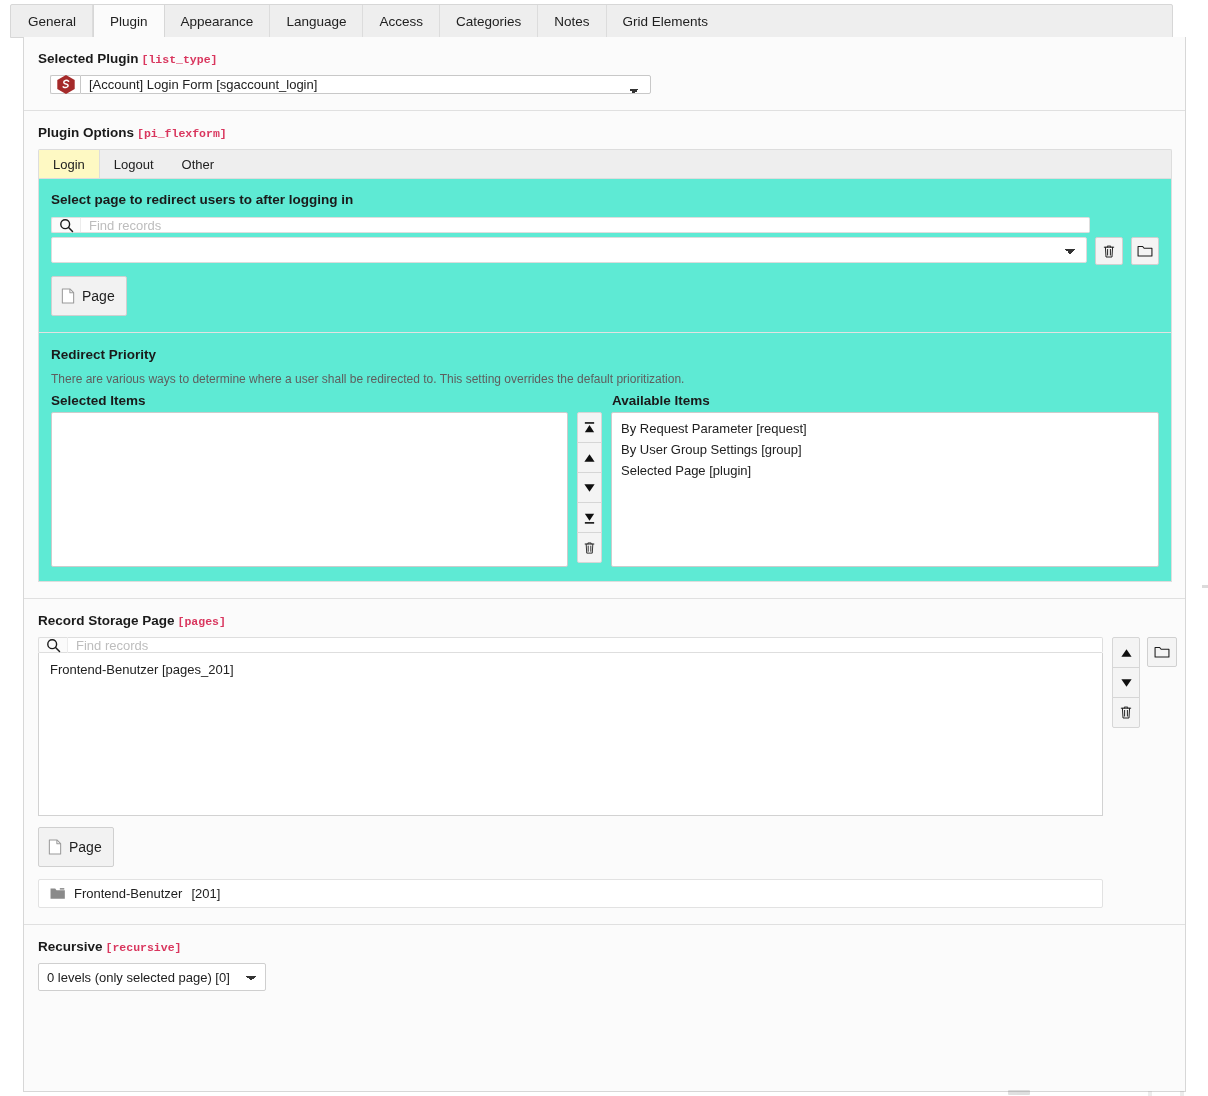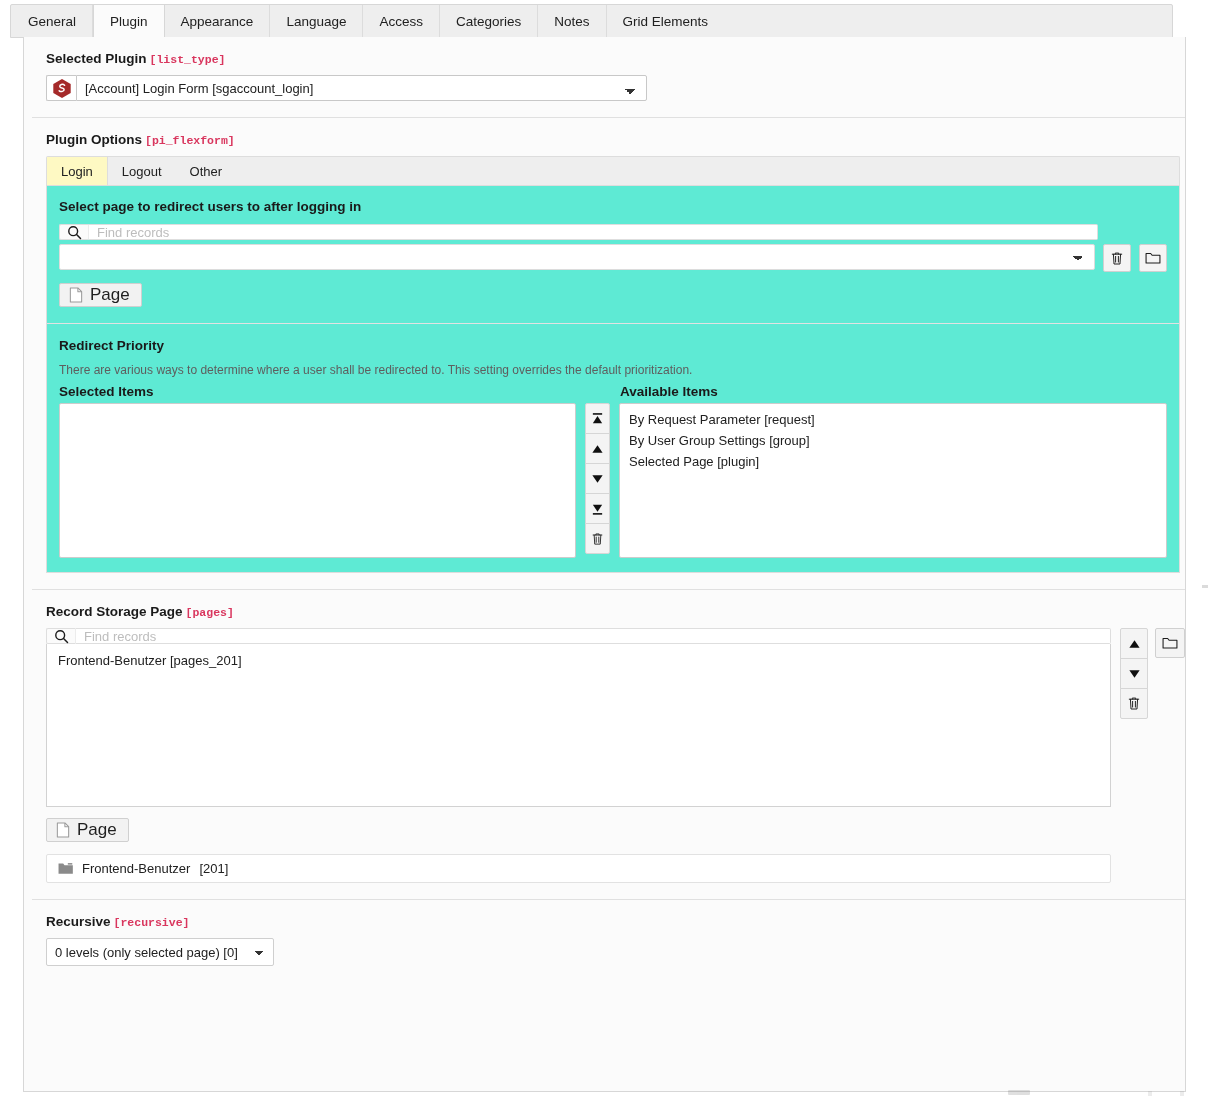--- a/index.html
+++ b/index.html
@@ -57,21 +57,20 @@
   
   .sheet {
     position: absolute;
     left: 23px;
     top: 37px;
     width: 1163px;
     height: 1055px;
     background: #fbfbfb;
     border: 1px solid #d7d7d7;
     border-top: none;
-    padding-left: 8px;
   }
 
   .panel {
     border-bottom: 1px solid #e0e0e0;
     padding: 14px 14px 16px 14px;
   }
   .panel.last { border-bottom: none; }
 
   .field-label {
     font-weight: bold;
@@ -84,21 +83,22 @@
     font-family: "Liberation Mono", monospace;
     font-size: 11.5px;
     font-weight: bold;
     margin-left: 3px;
   }
 
   
   .plugin-select-row {
     display: flex;
     width: 601px;
-    height: 26px;
+    height: 19px;
+    margin-left: 12px;
   }
   .plugin-icon-box {
     width: 30px;
     flex: 0 0 30px;
     border: 1px solid #c8c8c8;
     border-right: none;
     background: #fff;
     display: flex;
     align-items: center;
     justify-content: center;
@@ -239,26 +239,26 @@
     justify-content: center;
     cursor: pointer;
     margin-left: 8px;
   }
 
   .page-btn {
     margin-top: 11px;
     display: inline-flex;
     align-items: center;
     gap: 7px;
-    height: 24px;
+    height: 40px;
     padding: 0 11px 0 9px;
     border: 1px solid #d0d0d0;
     background: #f2f2f2;
     border-radius: 2px;
-    font-size: 17px;
+    font-size: 14px;
     color: #1f1f1f;
     cursor: pointer;
   }
 
   
   .dual {
     display: flex;
     align-items: flex-start;
     margin-top: 2px;
   }

